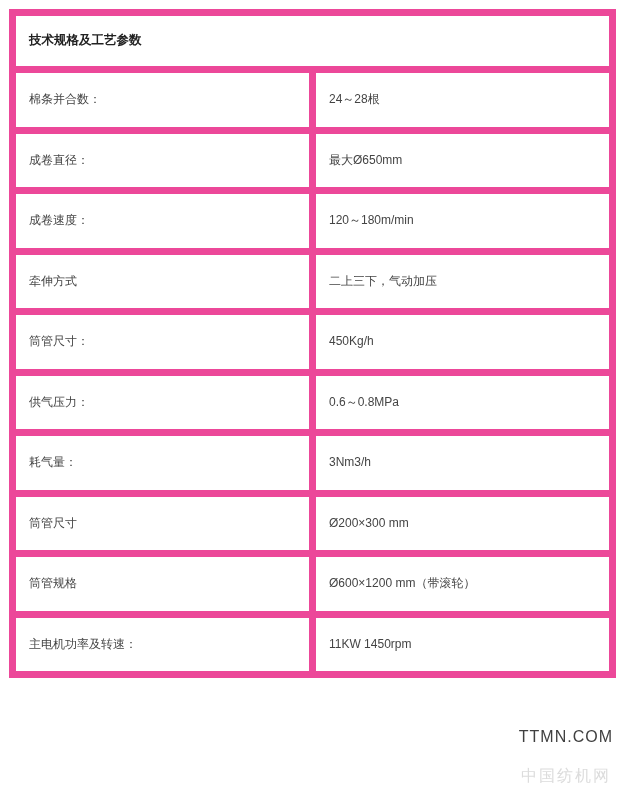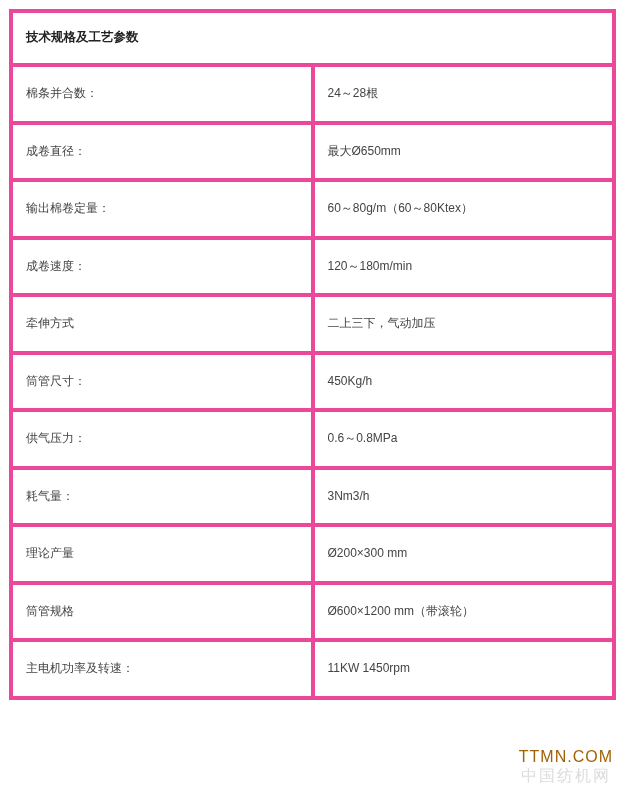--- a/index.html
+++ b/index.html
@@ -15,21 +15,21 @@
     position: relative;
     overflow: hidden;
   }
   .spec-table {
     border-collapse: collapse;
     width: 607px;
     margin: 9px 0 0 9px;
     table-layout: fixed;
   }
   .spec-table td {
-    border: 4px solid #ec4899;
+    border: 7px solid #ec4899;
     padding: 0 8px 0 13px;
     vertical-align: middle;
     font-size: 12px;
     line-height: 1.4;
     color: #444444;
     height: 53.5px;
   }
   .spec-table tr.header-row td {
     font-weight: bold;
     color: #222222;
@@ -50,47 +50,44 @@
     color: #d8d8d8;
     font-family: "Liberation Serif", "DejaVu Serif", serif;
     pointer-events: none;
     user-select: none;
     line-height: 1.15;
   }
   .watermark .wm-line1 {
     font-size: 16px;
     letter-spacing: 1px;
     font-family: "Liberation Sans", sans-serif;
-    color: #a16207;
+    color: #404040;
   }
   .watermark .wm-line2 {
     font-size: 16px;
     letter-spacing: 2px;
     color: #dcdcdc;
+    margin-top: 20px;
   }
 </style>
 </head>
 <body>
 
 <table class="spec-table">
   <tbody>
     <tr class="header-row">
       <td colspan="2">技术规格及工艺参数</td>
     </tr>
     <tr>
       <td class="col-label">棉条并合数：</td>
       <td class="col-value">24～28根</td>
     </tr>
     <tr>
       <td class="col-label">成卷直径：</td>
       <td class="col-value">最大Ø650mm</td>
-    </tr>
-    <tr>
-      <td class="col-label">输出棉卷定量：</td>
-      <td class="col-value">60～80g/m（60～80Ktex）</td>
     </tr>
     <tr>
       <td class="col-label">成卷速度：</td>
       <td class="col-value">120～180m/min</td>
     </tr>
     <tr>
       <td class="col-label">牵伸方式</td>
       <td class="col-value">二上三下，气动加压</td>
     </tr>
     <tr>
@@ -99,21 +96,21 @@
     </tr>
     <tr>
       <td class="col-label">供气压力：</td>
       <td class="col-value">0.6～0.8MPa</td>
     </tr>
     <tr>
       <td class="col-label">耗气量：</td>
       <td class="col-value">3Nm3/h</td>
     </tr>
     <tr>
-      <td class="col-label">理论产量</td>
+      <td class="col-label">筒管尺寸</td>
       <td class="col-value">Ø200×300 mm</td>
     </tr>
     <tr>
       <td class="col-label">筒管规格</td>
       <td class="col-value">Ø600×1200 mm（带滚轮）</td>
     </tr>
     <tr>
       <td class="col-label">主电机功率及转速：</td>
       <td class="col-value">11KW    1450rpm</td>
     </tr>

